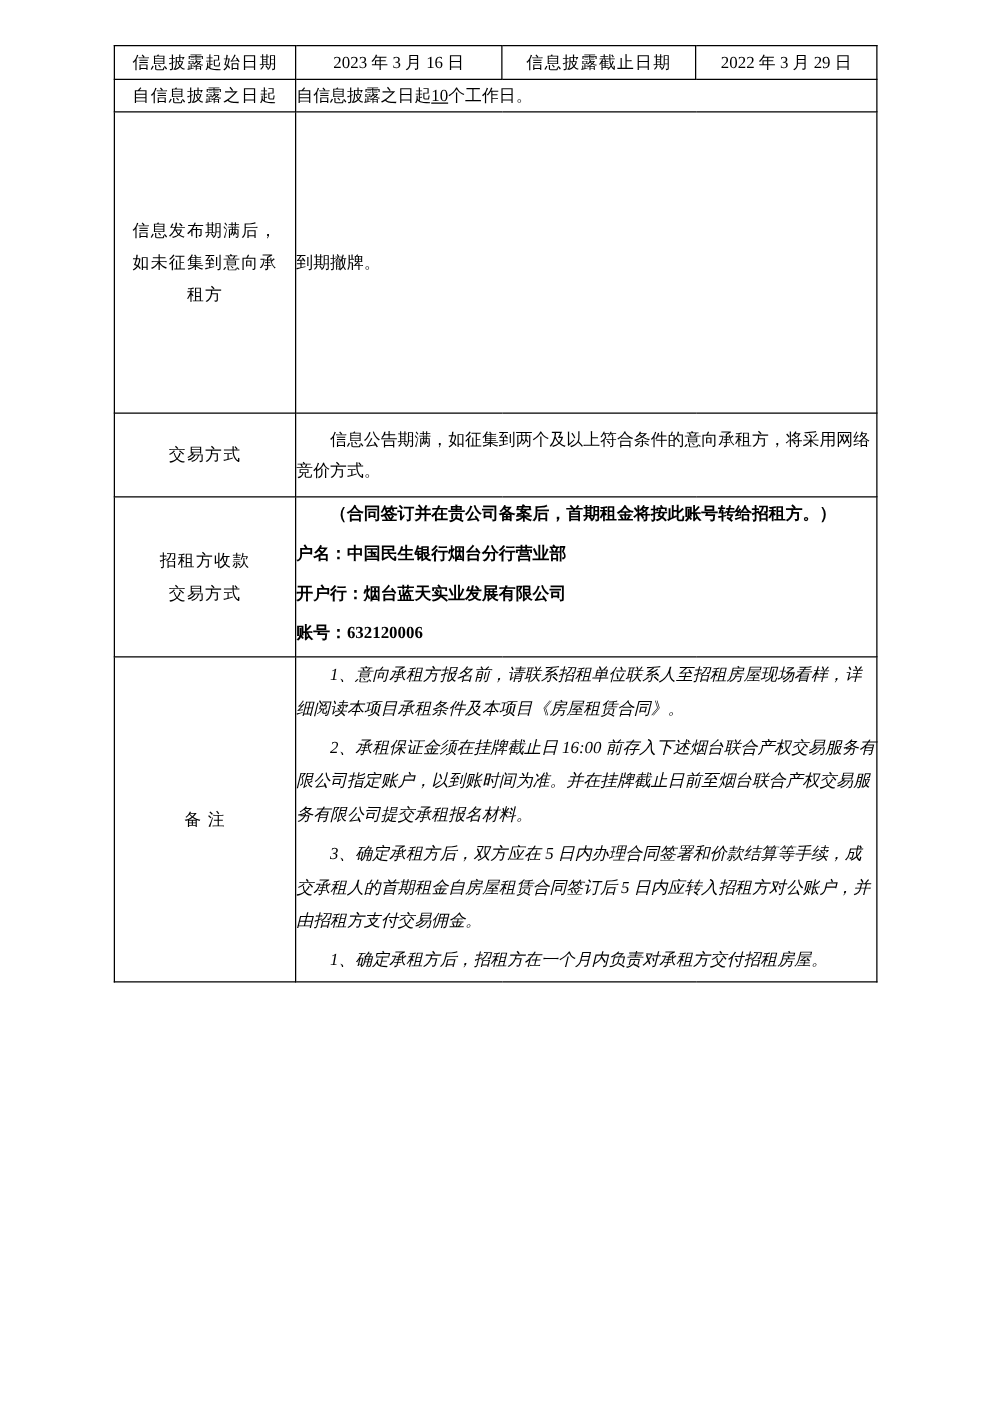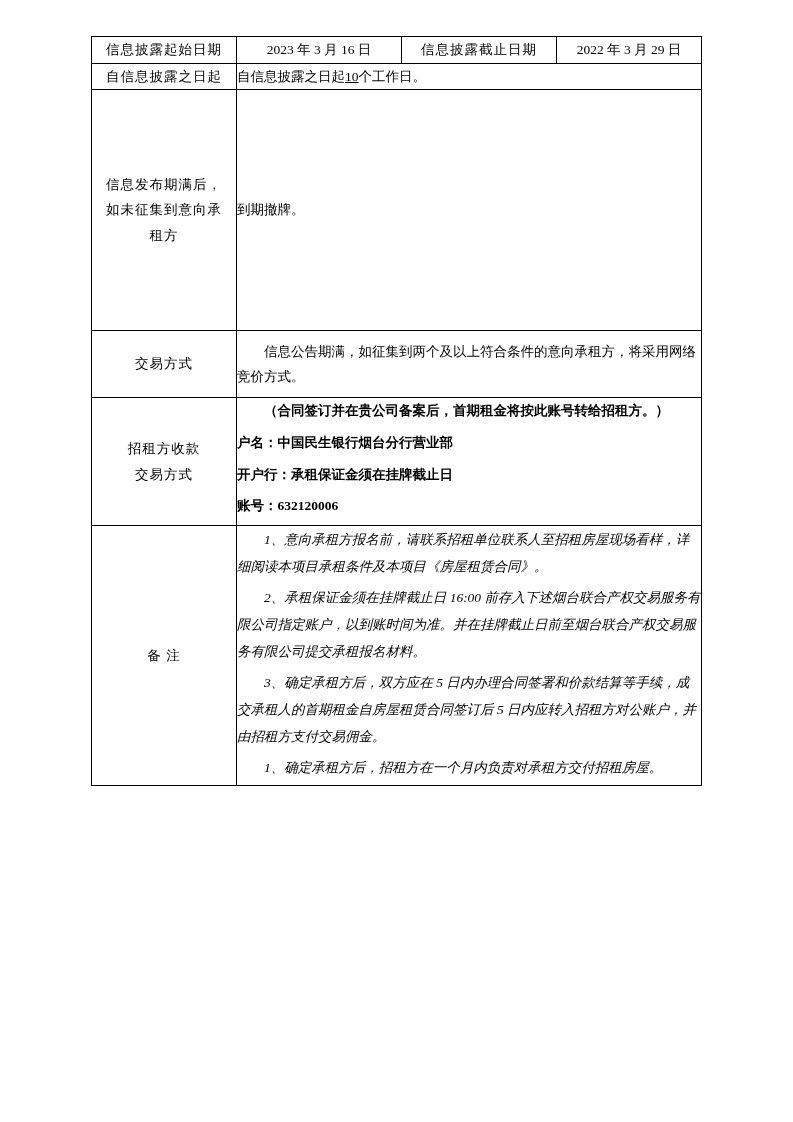--- a/index.html
+++ b/index.html
@@ -141,21 +141,21 @@
       </tr>
 
       <tr>
         <td class="lbl-multi">
           <div>招租方收款</div>
           <div>交易方式</div>
         </td>
         <td class="val-body acct" colspan="3">
           <p class="indent">（合同签订并在贵公司备案后，首期租金将按此账号转给招租方。）</p>
           <p>户名：中国民生银行烟台分行营业部</p>
-          <p>开户行：承租保证金须在挂牌截止日</p>
+          <p>开户行：烟台蓝天实业发展有限公司</p>
           <p>账号：632120006</p>
         </td>
       </tr>
 
       <tr>
         <td class="lbl">备  注</td>
         <td class="val-body remark-cell" colspan="3">
           <p>1、意向承租方报名前，请联系招租单位联系人至招租房屋现场看样，详细阅读本项目承租条件及本项目《房屋租赁合同》。</p>
           <p>2、承租保证金须在挂牌截止日 16:00 前存入下述烟台联合产权交易服务有限公司指定账户，以到账时间为准。并在挂牌截止日前至烟台联合产权交易服务有限公司提交承租报名材料。</p>
           <p>3、确定承租方后，双方应在 5 日内办理合同签署和价款结算等手续，成交承租人的首期租金自房屋租赁合同签订后 5 日内应转入招租方对公账户，并由招租方支付交易佣金。</p>

